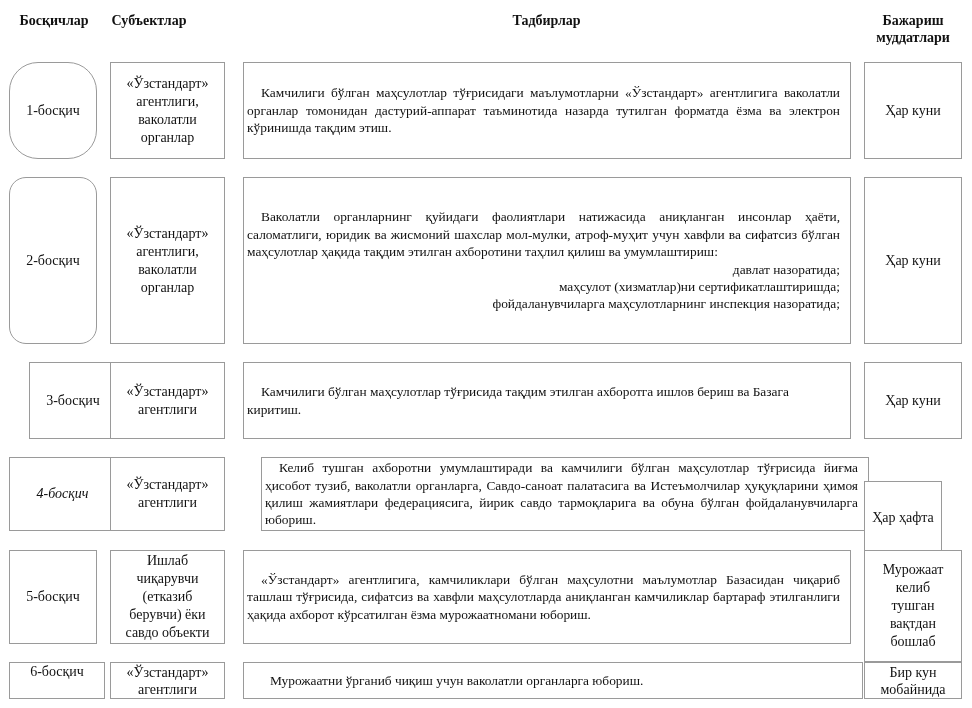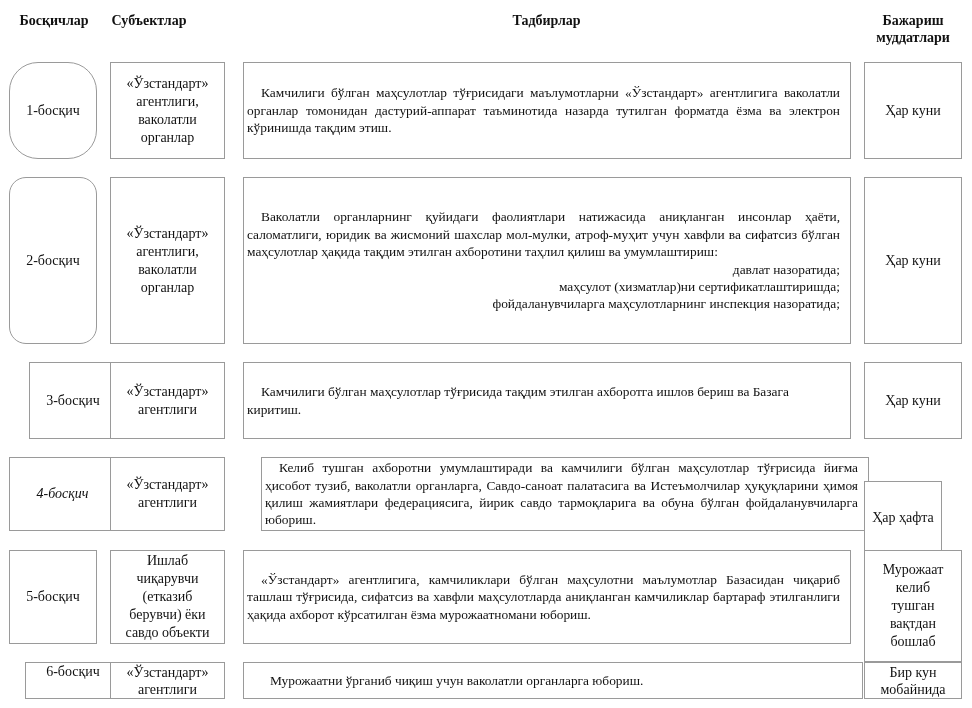--- a/index.html
+++ b/index.html
@@ -124,21 +124,21 @@
 <div class="box" style="left:864px;top:550px;width:98px;height:112px;">
   <div class="cell">
     <div>Мурожаат</div>
     <div>келиб</div>
     <div>тушган</div>
     <div>вақтдан</div>
     <div>бошлаб</div>
   </div>
 </div>
 
-<div class="box" style="left:25px;top:662px;width:96px;height:37px;align-items:flex-start;">
+<div class="box" style="left:9px;top:662px;width:96px;height:37px;align-items:flex-start;">
   <div class="cell">6-босқич</div>
 </div>
 <div class="box" style="left:110px;top:662px;width:115px;height:37px;">
   <div class="cell" style="line-height:17px;">
     <div>«Ўзстандарт»</div>
     <div>агентлиги</div>
   </div>
 </div>
 <div class="box" style="left:243px;top:662px;width:620px;height:37px;">
   <div class="act" style="padding-left:12px;">

